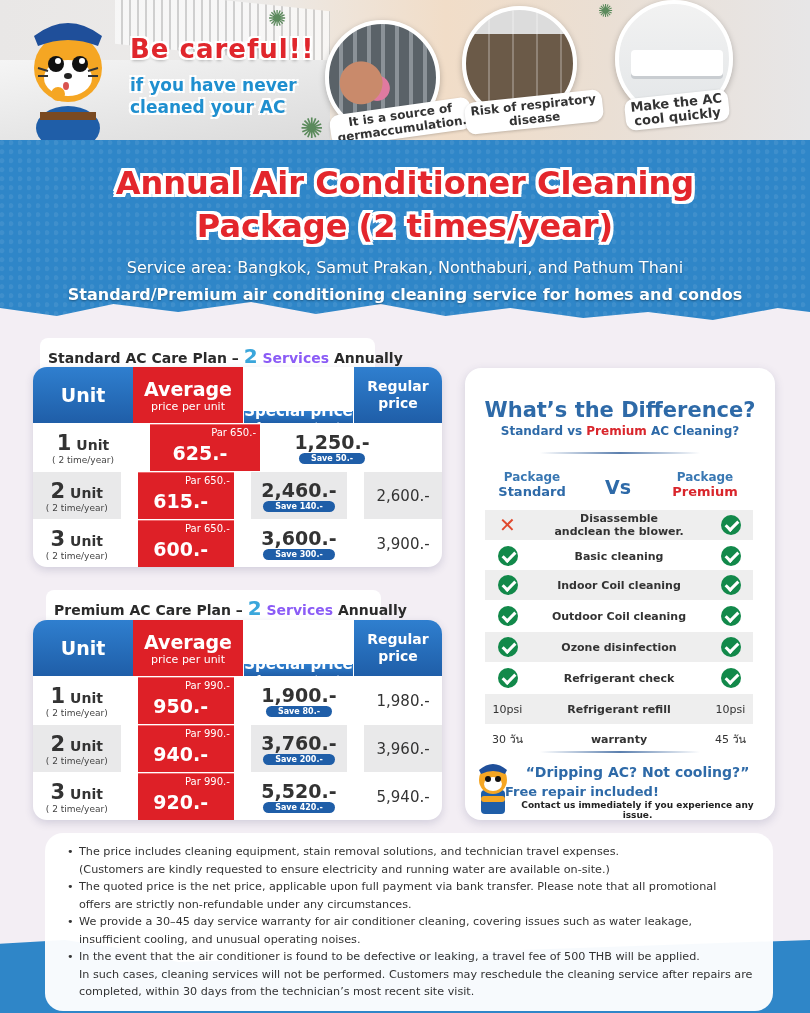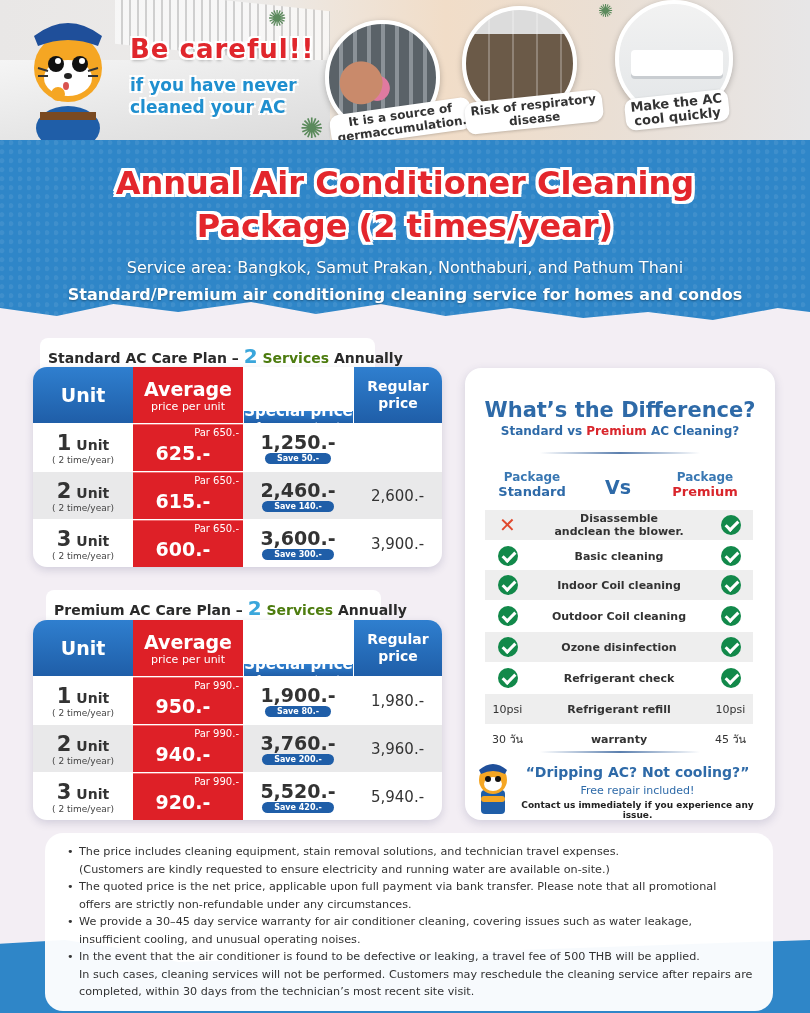--- a/index.html
+++ b/index.html
@@ -91,36 +91,36 @@
   .s2 { top: 285px; font-weight: bold; font-size: 16px; }
 
   
   .plan-label {
     position: absolute; left: 40px; width: 335px; height: 30px;
     background: #fff; border-radius: 8px 8px 0 0;
     font-size: 14px; font-weight: bold; color: #2a2a2a;
     padding: 6px 0 0 8px; white-space: nowrap;
   }
   .plan-label .num { color: #3aa6db; font-size: 20px; }
-  .plan-label .svc { color: #4d7c0f; }
+  .plan-label .svc { color: #8b5cf6; }
   .plan {
     position: absolute; left: 33px; width: 409px; background: #fff;
     border-radius: 14px; box-shadow: 0 3px 8px rgba(60,60,110,.18); overflow: hidden;
   }
   .plan-head { display: flex; height: 56px; }
   .plan-head > div { color: #fff; text-align: center; display: flex; flex-direction: column; justify-content: center; }
   .ch-unit { width: 100px; background: linear-gradient(180deg,#2f7fcf,#1f5ea8); font-weight: bold; font-size: 19px; }
   .ch-avg { width: 110px; background: #de2027; }
   .ch-avg .big { font-weight: bold; font-size: 19px; }
   .ch-avg .sm { font-size: 11px; }
   .ch-special { width: 110px; background: linear-gradient(180deg,#2f7fcf,#1f5ea8); border-left: 1px solid #fff; margin-top: 44px; }
   .ch-special .big { font-weight: bold; font-size: 15px; }
   .ch-special .sm { font-size: 11px; }
   .ch-regular { width: 89px; background: linear-gradient(180deg,#2f7fcf,#1f5ea8); border-left: 1px solid #fff; font-weight: bold; font-size: 14px; line-height: 17px; }
-  .plan-row { display: flex; height: 48px; border-top: 1px solid #fff; }
+  .plan-row { display: flex; height: 48px; border-top: 1px solid #fff; gap: 17px; }
   .plan-row.alt .c-unit, .plan-row.alt .c-special, .plan-row.alt .c-regular { background: #e9e9ea; }
   .plan-row > div { display: flex; flex-direction: column; justify-content: center; align-items: center; }
   .c-unit { width: 100px; }
   .c-unit .u { font-size: 14px; font-weight: bold; color: #333; }
   .c-unit .u b { font-size: 21px; }
   .c-unit .freq { font-size: 9px; color: #444; }
   .c-avg { width: 110px; background: #de2027; color: #fff; position: relative; border-top: 1px solid #f06a6e; }
   .c-avg .par { position: absolute; right: 4px; top: 2px; font-size: 10px; }
   .c-avg .price { font-size: 19px; font-weight: bold; margin-top: 10px; margin-right: 10px; }
   .c-special { width: 110px; }
@@ -148,21 +148,21 @@
   .feat { position:absolute; left: 20px; width: 268px; height: 30px; display:flex; align-items:center; }
   .feat.alt { background: #eeeeee; }
   .feat .l, .feat .r { width: 45px; display:flex; justify-content:center; align-items:center; font-size: 11px; color:#333; }
   .feat .m { flex: 1; text-align:center; font-size: 11px; font-weight:bold; color:#333; line-height: 13px; }
   .check { width: 20px; height: 20px; border-radius: 50%; background: #12894a; position: relative; }
   .check::after { content:""; position:absolute; left:7px; top:3px; width:5px; height:10px; border: solid #fff; border-width: 0 3px 3px 0; transform: rotate(45deg); }
   .cross { color: #e0482d; font-size: 20px; font-weight: bold; line-height: 20px; }
   .cmp-line2 { position:absolute; left:75px; top:383px; width:160px; height:2px; background: linear-gradient(90deg, transparent, #5b7fae, transparent); }
   .promo-mascot { position:absolute; left: 10px; top: 392px; width: 36px; height: 54px; }
   .promo1 { position:absolute; left: 40px; width: 265px; top: 396px; text-align:center; font-weight:bold; font-size: 14px; color:#2e6aa8; }
-  .promo2 { position:absolute; left: 40px; width: 265px; top: 416px; text-align:center; font-weight:normal; font-size: 11px; color:#2e6aa8; }
+  .promo2 { position:absolute; left: 40px; width: 265px; top: 416px; font-weight:bold; font-size: 13px; color:#2e6aa8; }
   .promo3 { position:absolute; left: 40px; width: 265px; top: 432px; text-align:center; font-weight:bold; font-size: 9px; color:#222; }
 
   
   .blue-blob {
     position:absolute; left:0; top: 940px; width: 810px; height: 73px; background:#2f86c8;
     clip-path: polygon(0 5%, 8% 0, 14% 10%, 22% 30%, 100% 0, 100% 100%, 0 100%);
   }
   .notes {
     position: absolute; left: 45px; top: 833px; width: 728px; height: 178px;
     background: rgba(255,255,255,.96); border-radius: 18px;

